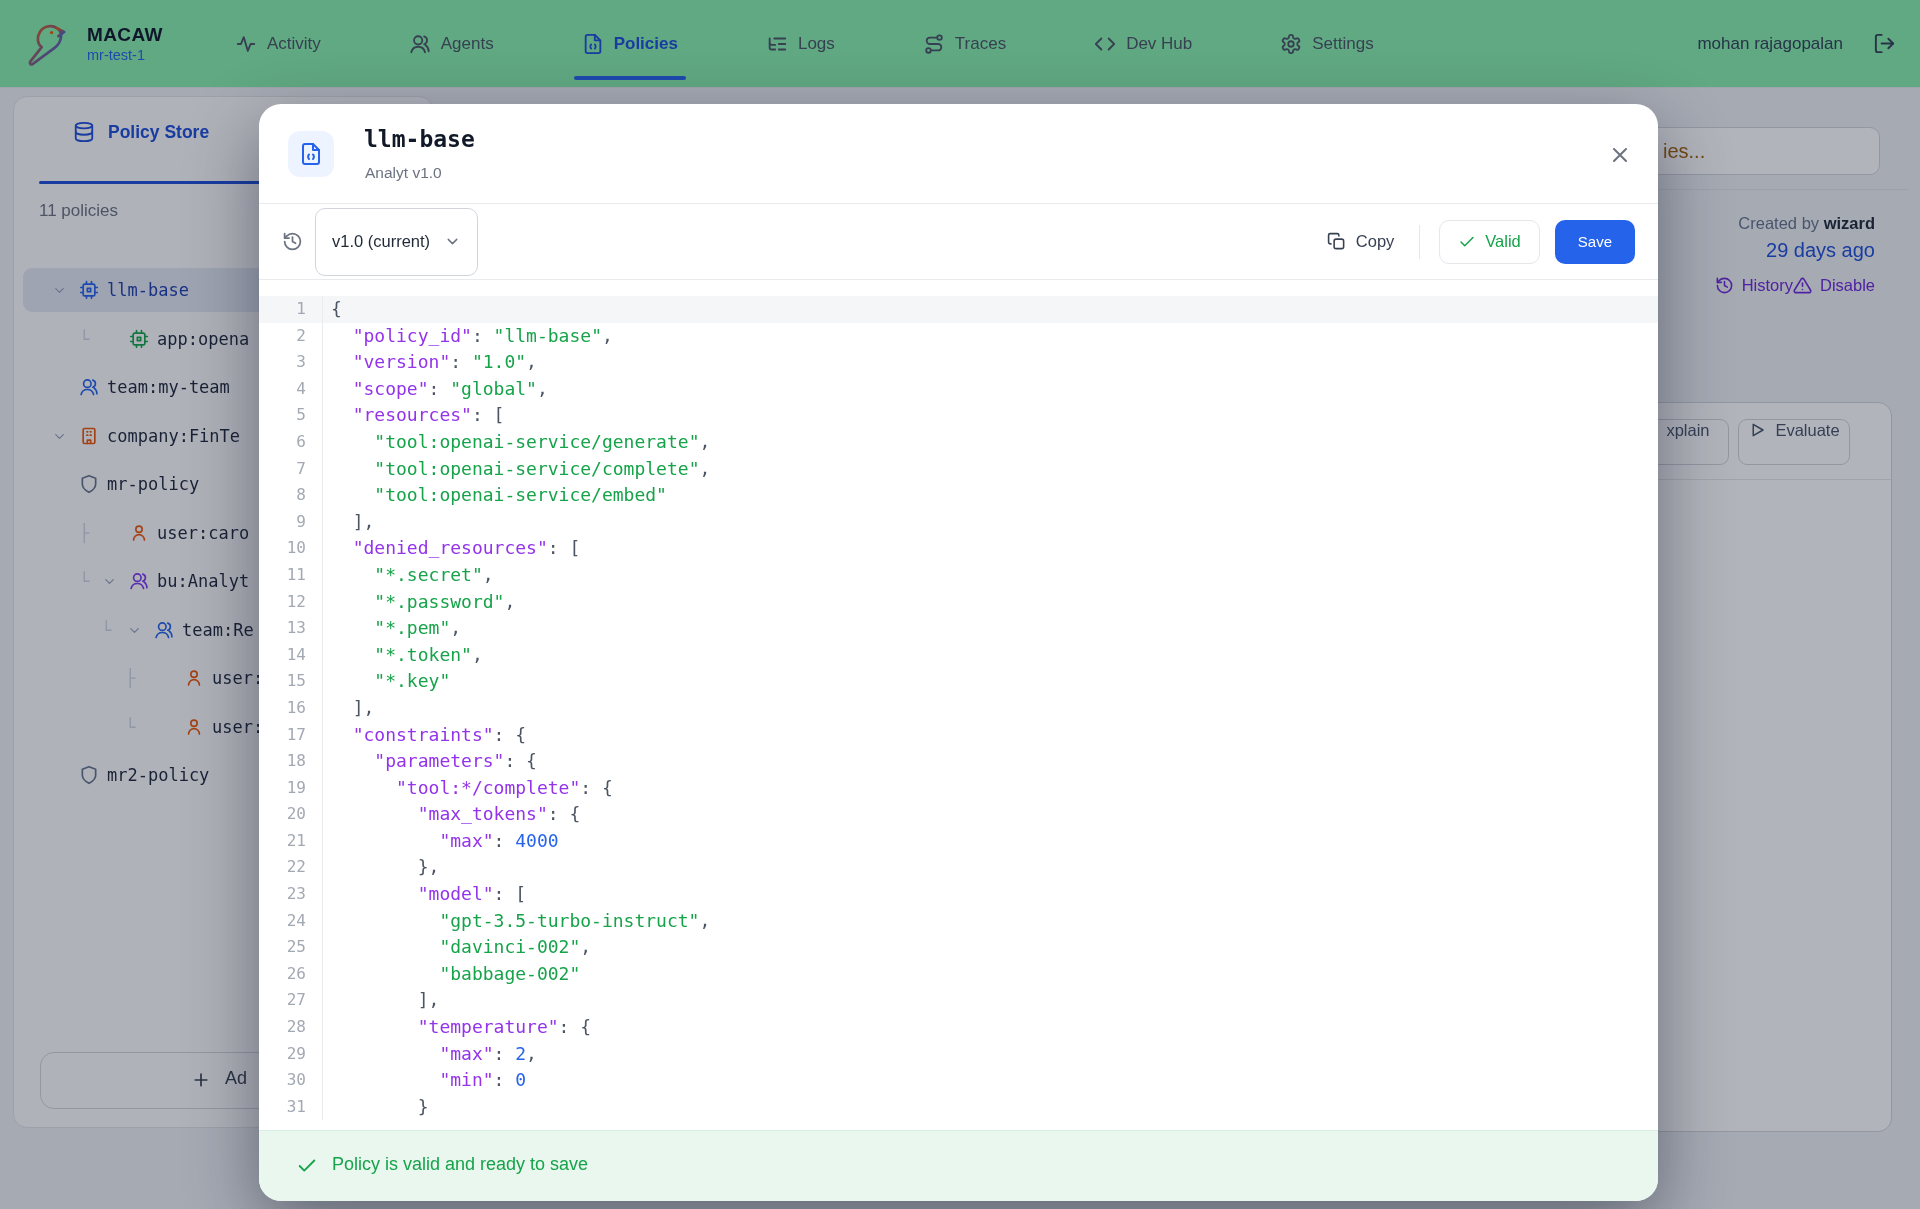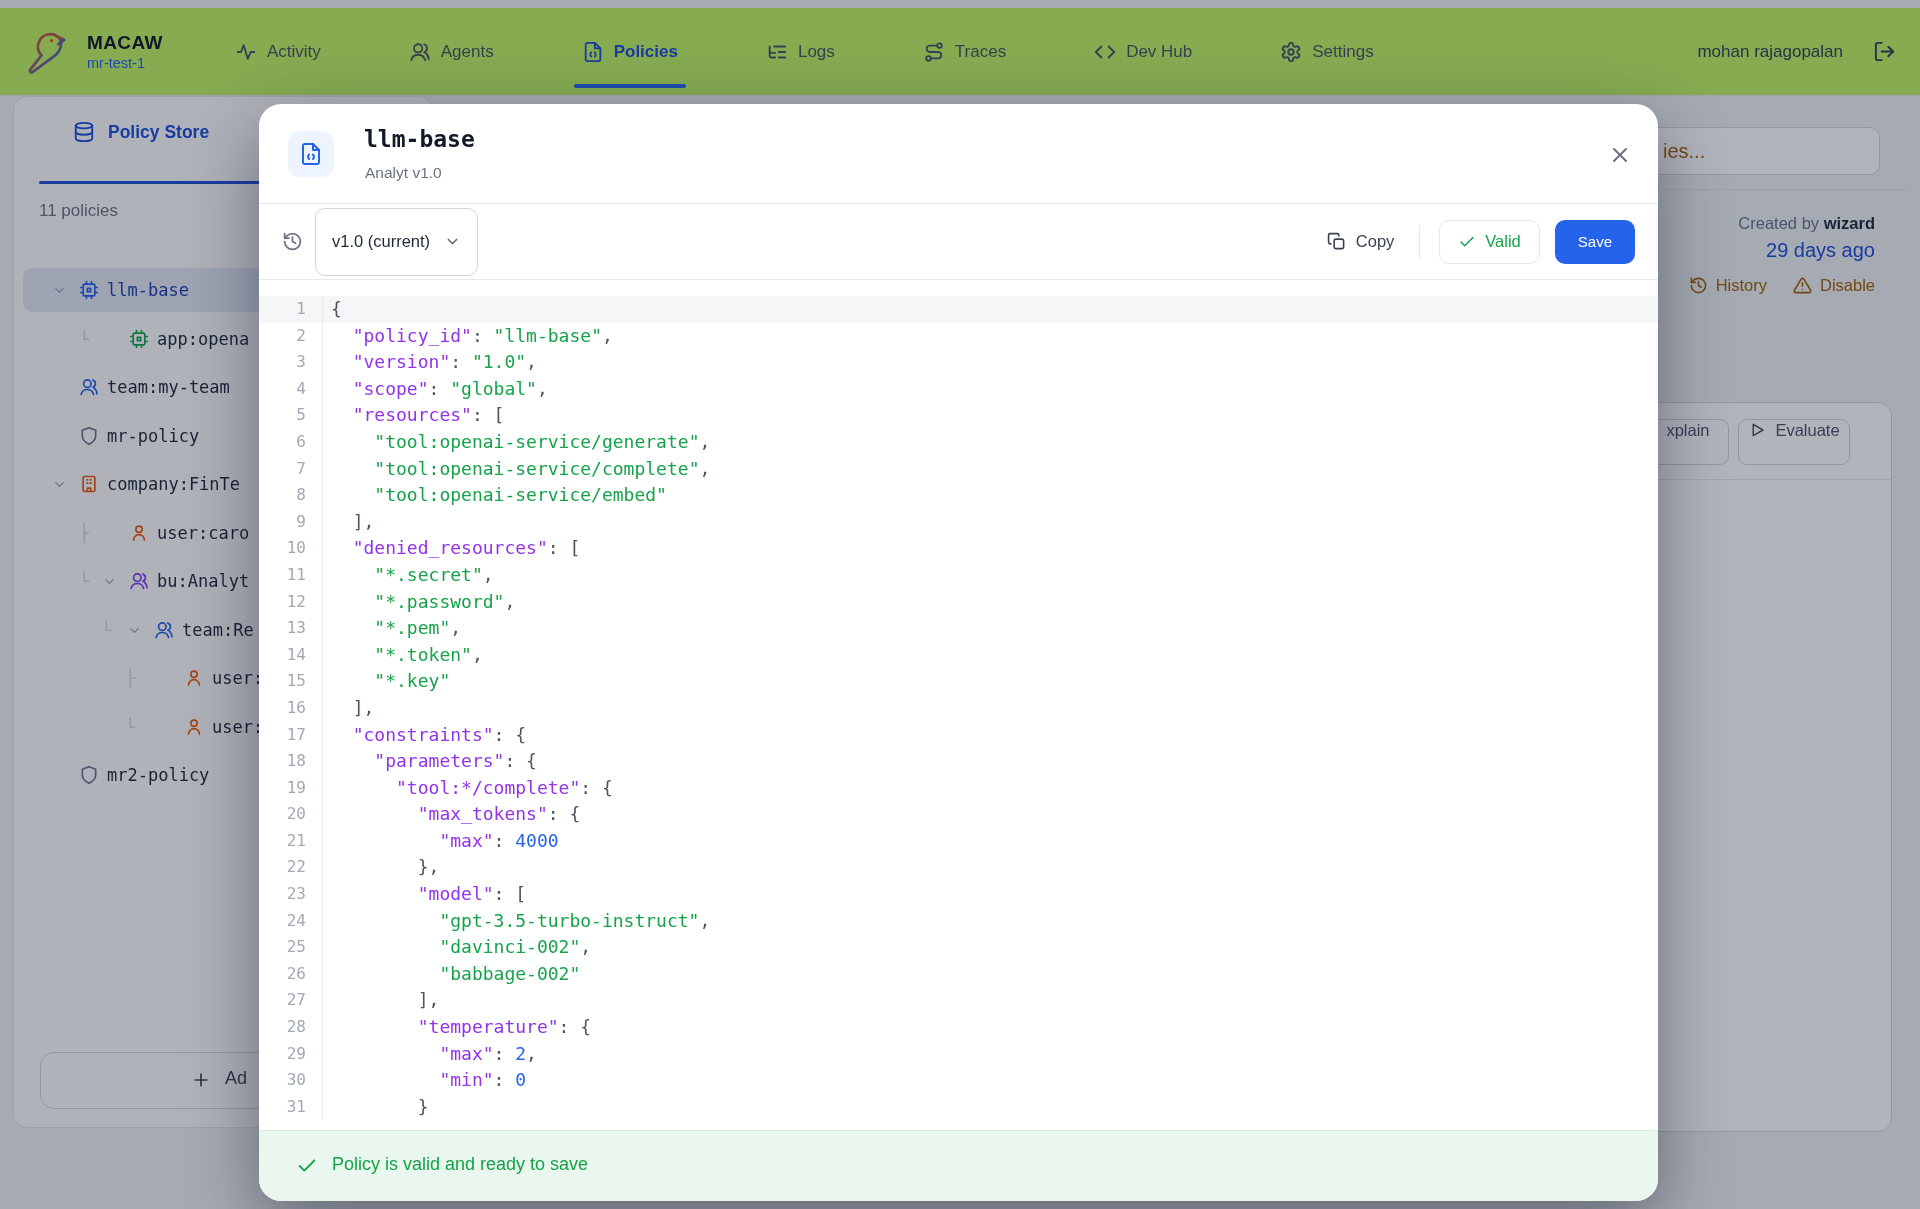--- a/index.html
+++ b/index.html
@@ -2,21 +2,21 @@
 <html style="--accent: #2563eb; --key: #9333ea; --string: #16a34a; --number: #2563eb; --punct: #4b5563; --valid_green: #16a34a; --footer_bg: #e9f7ef; --save_bg: #2563eb;"><head>
 <meta charset="utf-8">
 <style>
   html,body{margin:0;padding:0;background:#9aa0a8;font-family:"Liberation Sans",sans-serif;}
   .screen{position:relative;width:1920px;height:1209px;overflow:hidden;background:#eef0f4;}
 
   
   .ic{stroke:currentColor;fill:none;stroke-width:2;stroke-linecap:round;stroke-linejoin:round;display:block;}
 
   
-  .nav{position:absolute;left:0;top:8px;right:0;height:88px;background:#bef264;border-bottom:1px solid #e6e8ec;display:flex;align-items:center;padding:8px 24px;box-sizing:border-box;z-index:1;}
+  .nav{position:absolute;left:0;top:0;right:0;height:88px;background:#86efac;border-bottom:1px solid #e6e8ec;display:flex;align-items:center;padding:8px 24px;box-sizing:border-box;z-index:1;}
   .brand{display:flex;align-items:center;gap:13px;}
   .brand-name{font-size:19px;font-weight:700;color:#0f172a;letter-spacing:.4px;line-height:22px;}
   .brand-env{font-size:14.5px;color:#2563eb;font-weight:500;line-height:18px;}
   .nav-tabs{display:flex;margin-left:72px;gap:88px;height:100%;align-items:center;}
   .nav-tab{position:relative;display:flex;gap:10px;align-items:center;height:100%;font-size:17px;font-weight:400;color:#4b5563;cursor:pointer;}
   .nav-tab.active{color:#1d4ed8;font-weight:600;}
   .nav-tab.active::after{content:"";position:absolute;bottom:-1px;left:-8px;right:-8px;height:4px;background:var(--accent,#2563eb);border-radius:2px;}
   .nav-right{margin-left:auto;display:flex;align-items:center;gap:30px;color:#334155;font-size:17px;}
 
   
@@ -38,21 +38,21 @@
   .add-btn .add-label{position:absolute;left:184px;top:15px;font-size:18px;color:#374151;}
 
   
   .detail-hline{position:absolute;left:1400px;top:189px;width:508px;height:1px;background:#dfe3e8;z-index:1;}
   .search-box{position:absolute;left:1500px;top:127px;width:380px;height:48px;background:#fff;border:1px solid #d1d5db;border-radius:10px;box-sizing:border-box;z-index:1;}
   .search-text{position:absolute;left:162px;top:12px;font-size:20px;color:#a16207;}
   .meta{position:absolute;right:45px;top:214px;text-align:right;z-index:1;width:400px;}
   .meta-created{font-size:16.5px;color:#64748b;}
   .meta-created b{color:#1f2937;font-weight:600;}
   .meta-ago{font-size:20px;color:#1d4ed8;margin-top:6px;}
-  .meta-actions{display:flex;justify-content:flex-end;gap:26px;margin-top:14px;color:#a16207;font-size:16.5px;}
+  .meta-actions{display:flex;justify-content:flex-end;margin-top:14px;color:#6d28d9;font-size:16.5px;}
   .meta-actions .act{display:flex;gap:8px;align-items:center;cursor:pointer;}
   .panel{position:absolute;left:1560px;top:402px;width:332px;height:730px;background:#fff;border:1px solid #d1d5db;border-radius:14px;box-sizing:border-box;z-index:1;}
   .panel-head{position:absolute;left:0;top:0;right:0;height:76px;border-bottom:1px solid #e5e7eb;}
   .pbtn{position:absolute;top:16px;height:46px;border:1px solid #d1d5db;border-radius:9px;background:#fff;color:#475569;font-size:16.5px;display:flex;justify-content:center;gap:9px;box-sizing:border-box;cursor:pointer;}
   .pbtn.explain{left:86px;width:82px;}
   .pbtn.evaluate{left:177px;width:112px;}
 
   
   .overlay{position:absolute;inset:0;background:rgba(15,23,42,.32);z-index:5;}
   .modal{position:absolute;left:259px;top:104px;width:1399px;height:1097px;background:#fff;border-radius:22px;box-shadow:0 24px 70px rgba(15,23,42,.45);z-index:10;box-sizing:border-box;}
@@ -280,33 +280,33 @@
           </svg>
           <span class="tree-label" style="left:143px">app:opena</span>
         </div>
         <div class="tree-item">
           <svg class="ic tree-ico" width="20" height="20" style="left:65px;color:#2563eb">
             <use href="#i-users"></use>
           </svg>
           <span class="tree-label" style="left:93px">team:my-team</span>
         </div>
         <div class="tree-item">
+          <svg class="ic tree-chev" width="15" height="15" style="left:38px">
+            <use href="#i-chevron-down"></use>
+          </svg>
+          <svg class="ic tree-ico" width="20" height="20" style="left:65px;color:#ea580c">
+            <use href="#i-building"></use>
+          </svg>
+          <span class="tree-label" style="left:93px">company:FinTe</span>
+        </div>
+        <div class="tree-item">
           <svg class="ic tree-ico" width="20" height="20" style="left:65px;color:#64748b">
             <use href="#i-shield"></use>
           </svg>
           <span class="tree-label" style="left:93px">mr-policy</span>
-        </div>
-        <div class="tree-item">
-          <svg class="ic tree-chev" width="15" height="15" style="left:38px">
-            <use href="#i-chevron-down"></use>
-          </svg>
-          <svg class="ic tree-ico" width="20" height="20" style="left:65px;color:#ea580c">
-            <use href="#i-building"></use>
-          </svg>
-          <span class="tree-label" style="left:93px">company:FinTe</span>
         </div>
         <div class="tree-item">
           <span class="conn" style="left:65px">├</span>
           <svg class="ic tree-ico" width="20" height="20" style="left:115px;color:#ea580c">
             <use href="#i-person"></use>
           </svg>
           <span class="tree-label" style="left:143px">user:caro</span>
         </div>
         <div class="tree-item">
           <span class="conn" style="left:65px">└</span>

